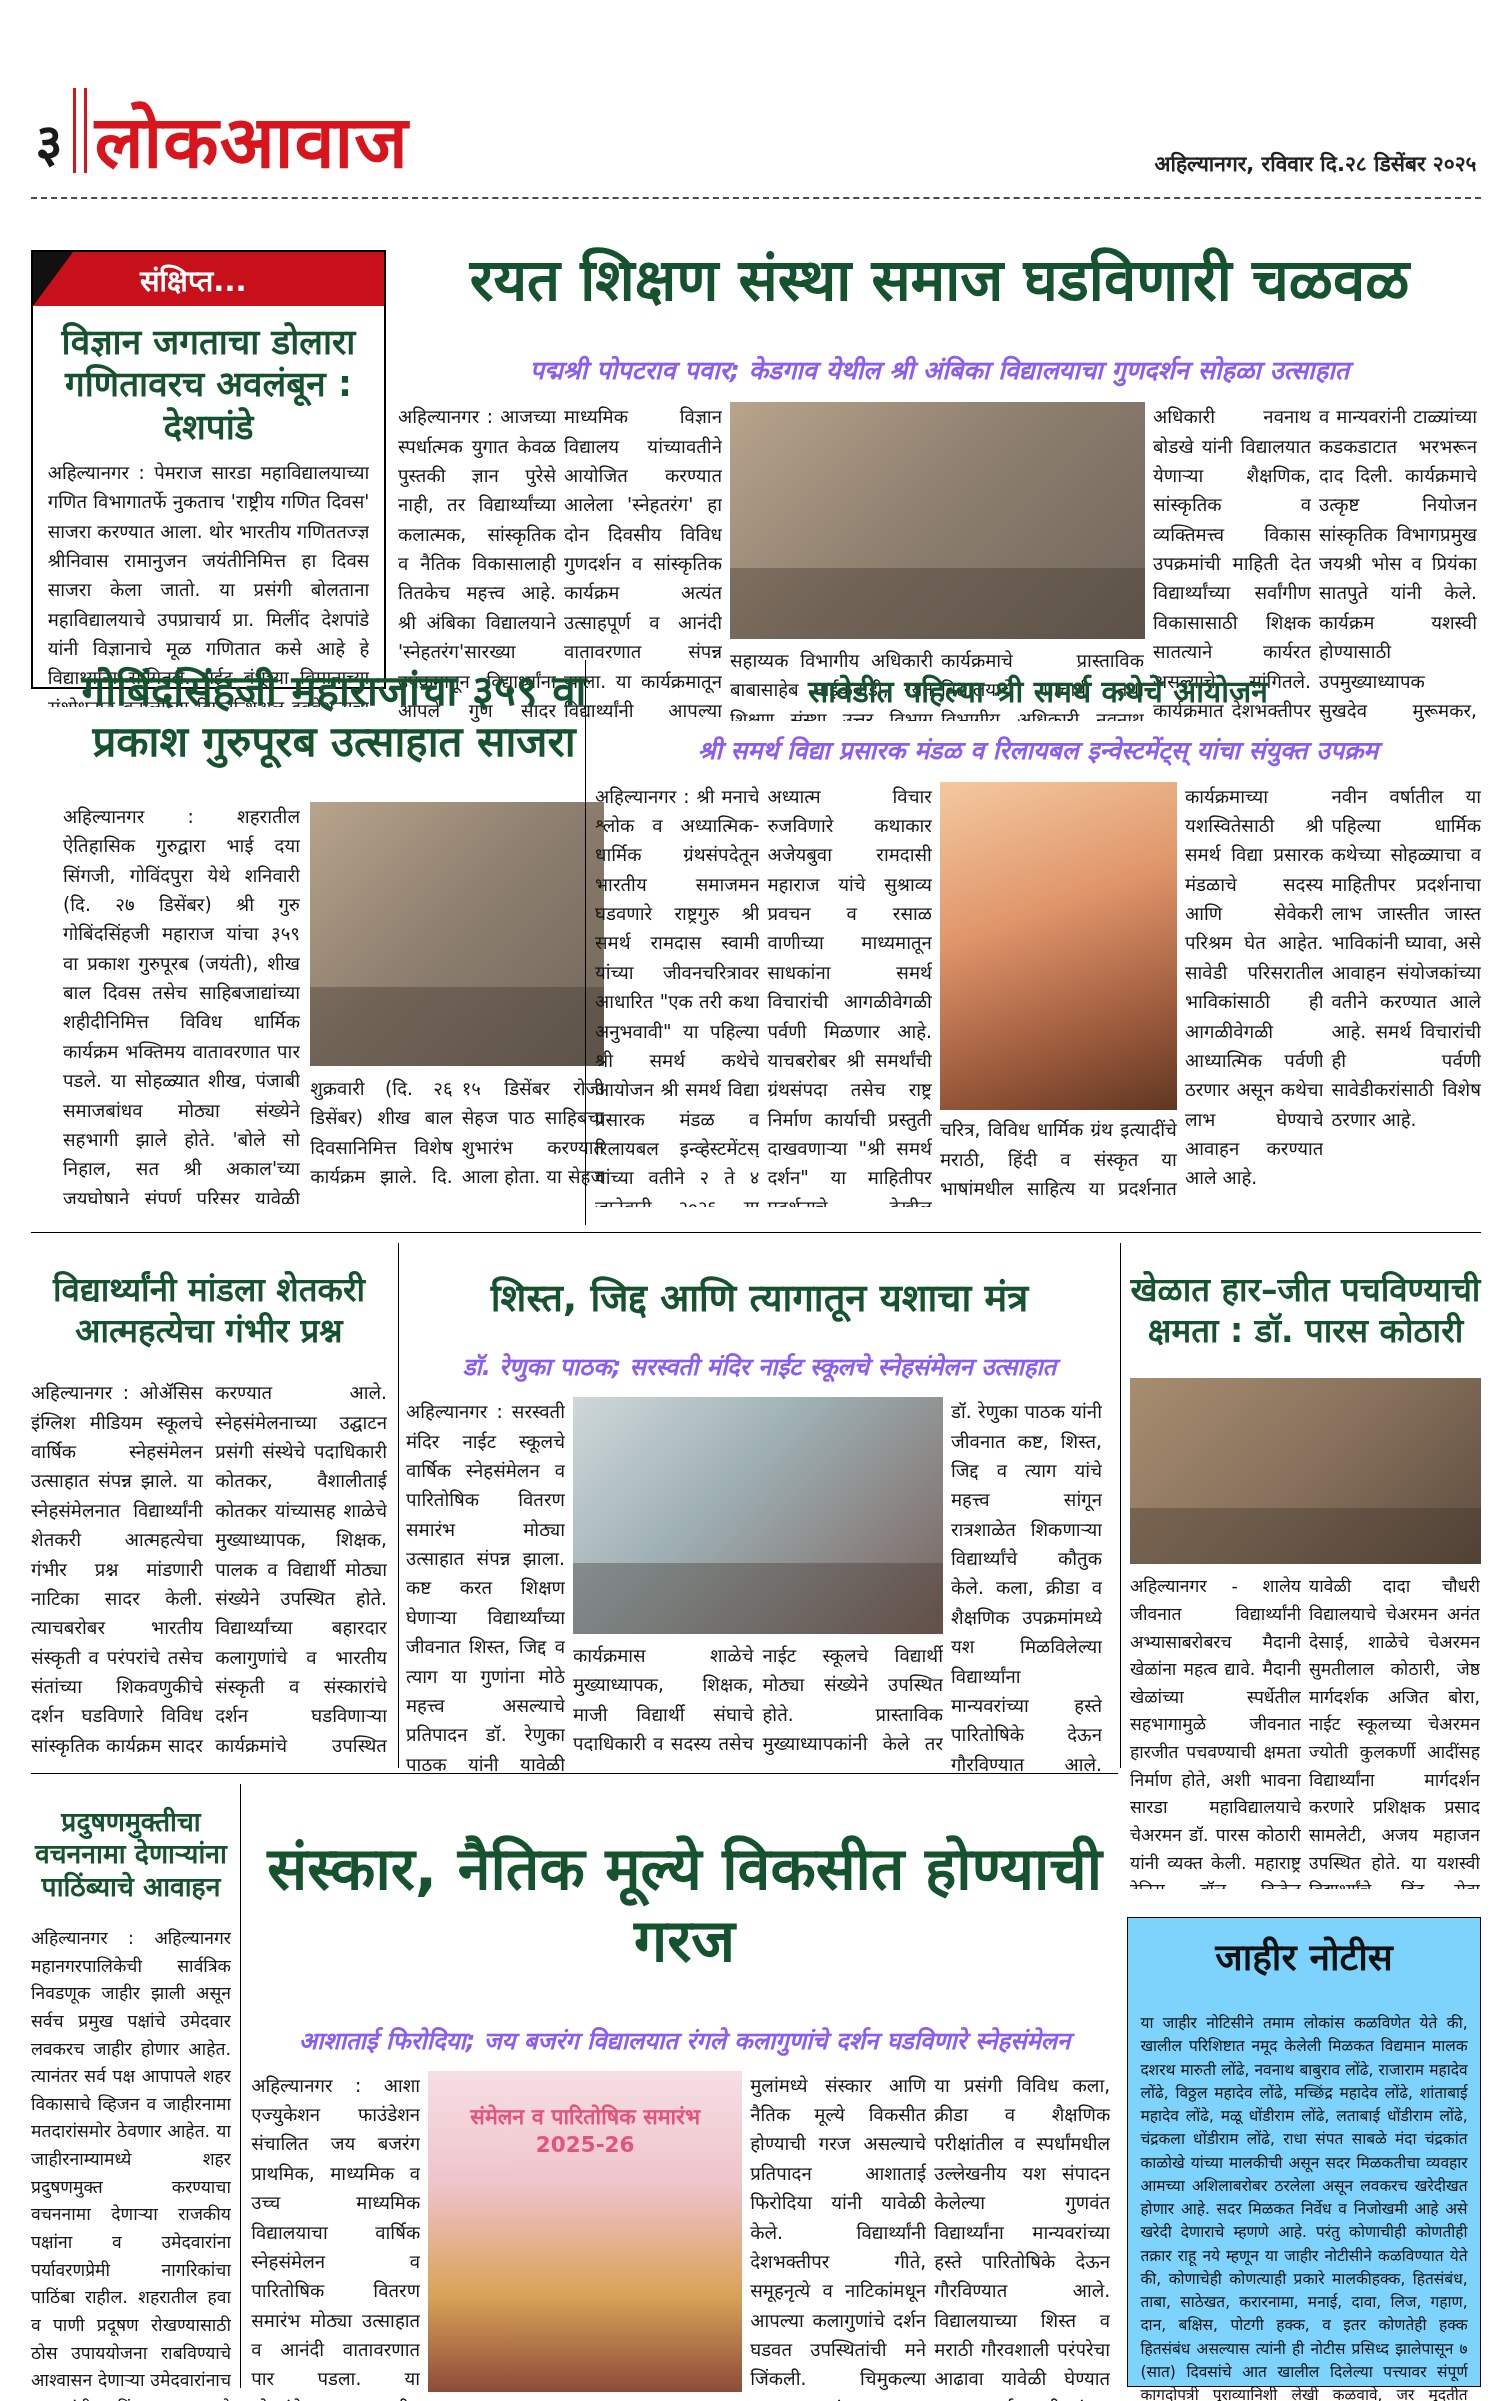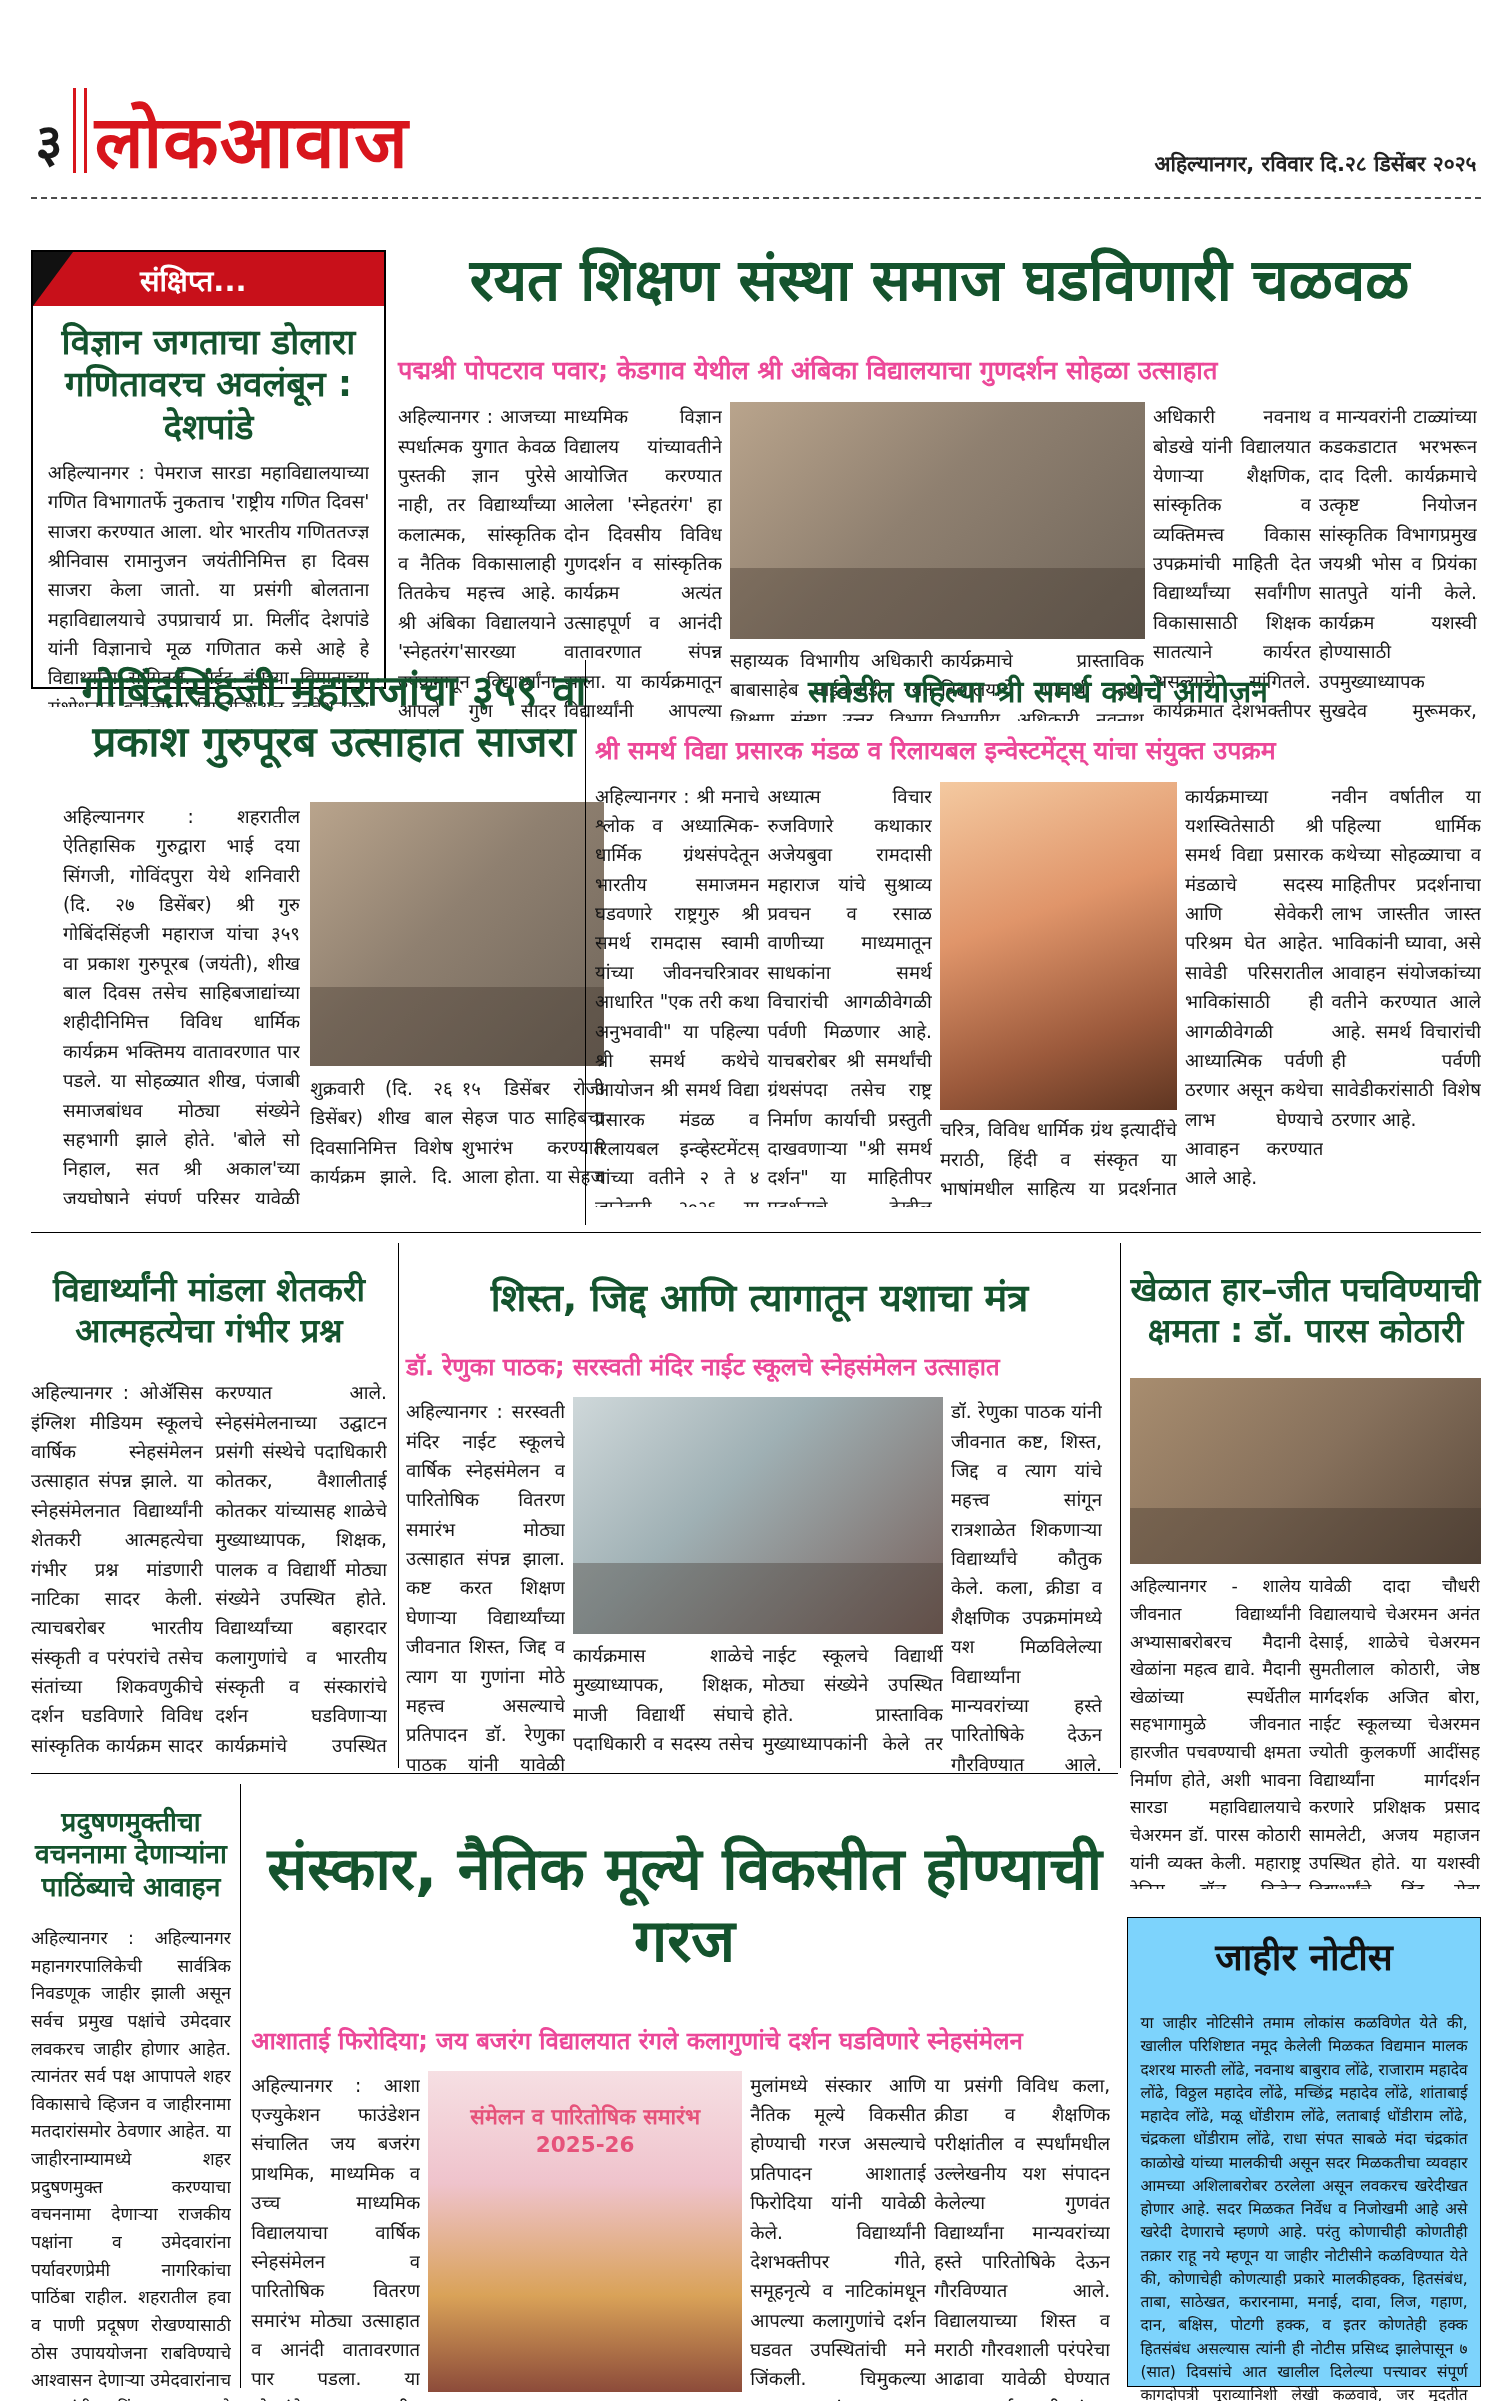--- a/index.html
+++ b/index.html
@@ -8,21 +8,21 @@
   .abs{position:absolute;box-sizing:border-box;}
   
   .hdr{display:flex;align-items:flex-end;}
   .pageno{font-size:52px;font-weight:bold;color:#1a1a1a;padding:0 10.2px 17px 4.5px;}
   .logobars{width:8px;height:85px;border-left:3.4px solid #d8151c;border-right:3.4px solid #d8151c;margin:0 8px 20.3px 0;}
   .logo{font-size:72px;font-weight:bold;color:#d8151c;letter-spacing:1.1px;line-height:1;padding-bottom:14.7px;}
   .dateline{position:absolute;right:4.5px;bottom:16px;font-size:21px;color:#222;font-weight:bold;}
   .hdr-rule{border-top:2.8px dashed #4a4a4a;}
   
   .headline{font-weight:bold;color:#14532d;text-align:center;line-height:1.22;}
-  .subhead{font-weight:bold;color:#ec4899;line-height:1.3;}
+  .subhead{font-weight:bold;color:#8b5cf6;text-align:center;line-height:1.3;font-style:italic;}
   .bodytext{font-size:18.6px;line-height:1.58;text-align:justify;color:#161616;overflow:hidden;}
   .colrow{display:flex;gap:8px;overflow:hidden;}
   .ncol{overflow:hidden;}
   .photo{background:linear-gradient(135deg,#b9a48c 0%,#8f8070 45%,#6f655a 100%);position:relative;overflow:hidden;}
   .photo .ph-band{position:absolute;left:0;right:0;bottom:0;height:30%;background:rgba(60,50,40,.35);}
   
   .brief{border:2.3px solid #000;background:#fff;}
   .brief-banner{position:relative;background:#c8101a;height:54px;display:flex;align-items:center;}
   .brief-banner .corner{position:absolute;left:0;top:0;width:0;height:0;border-top:54px solid #111;border-right:40px solid transparent;}
   .brief-banner .label{color:#fff;font-size:29px;font-weight:bold;margin-left:107px;}

